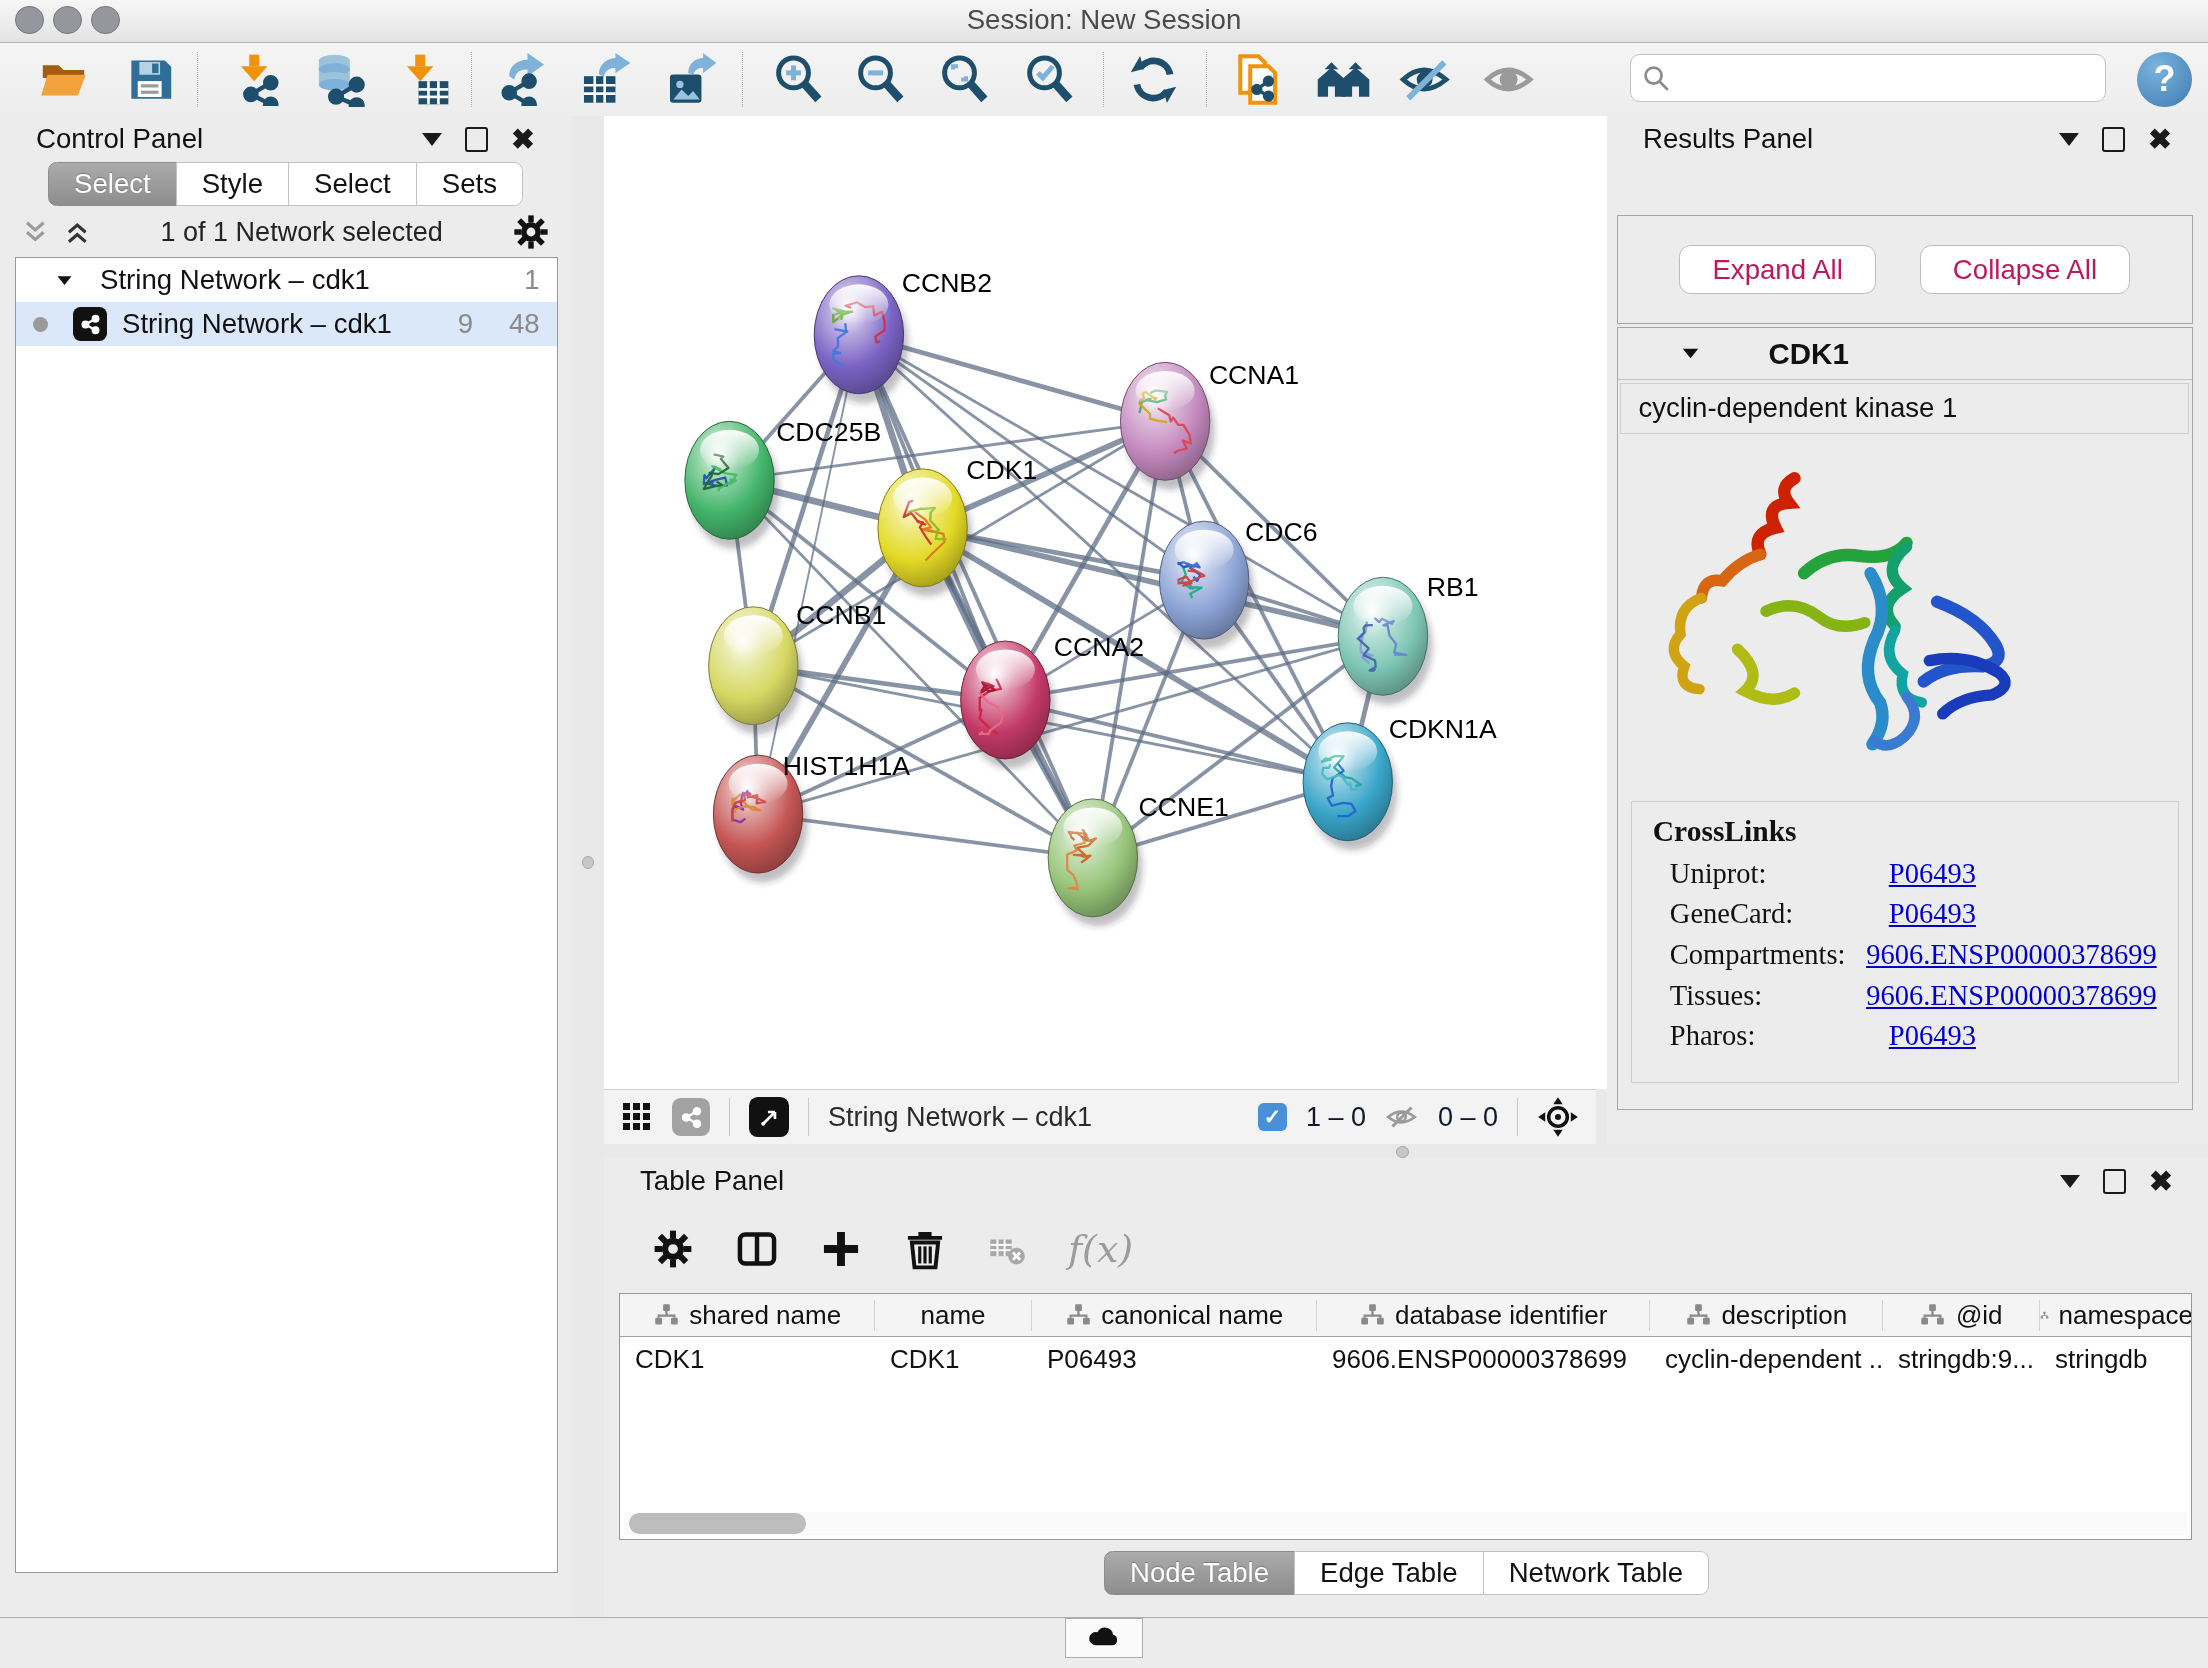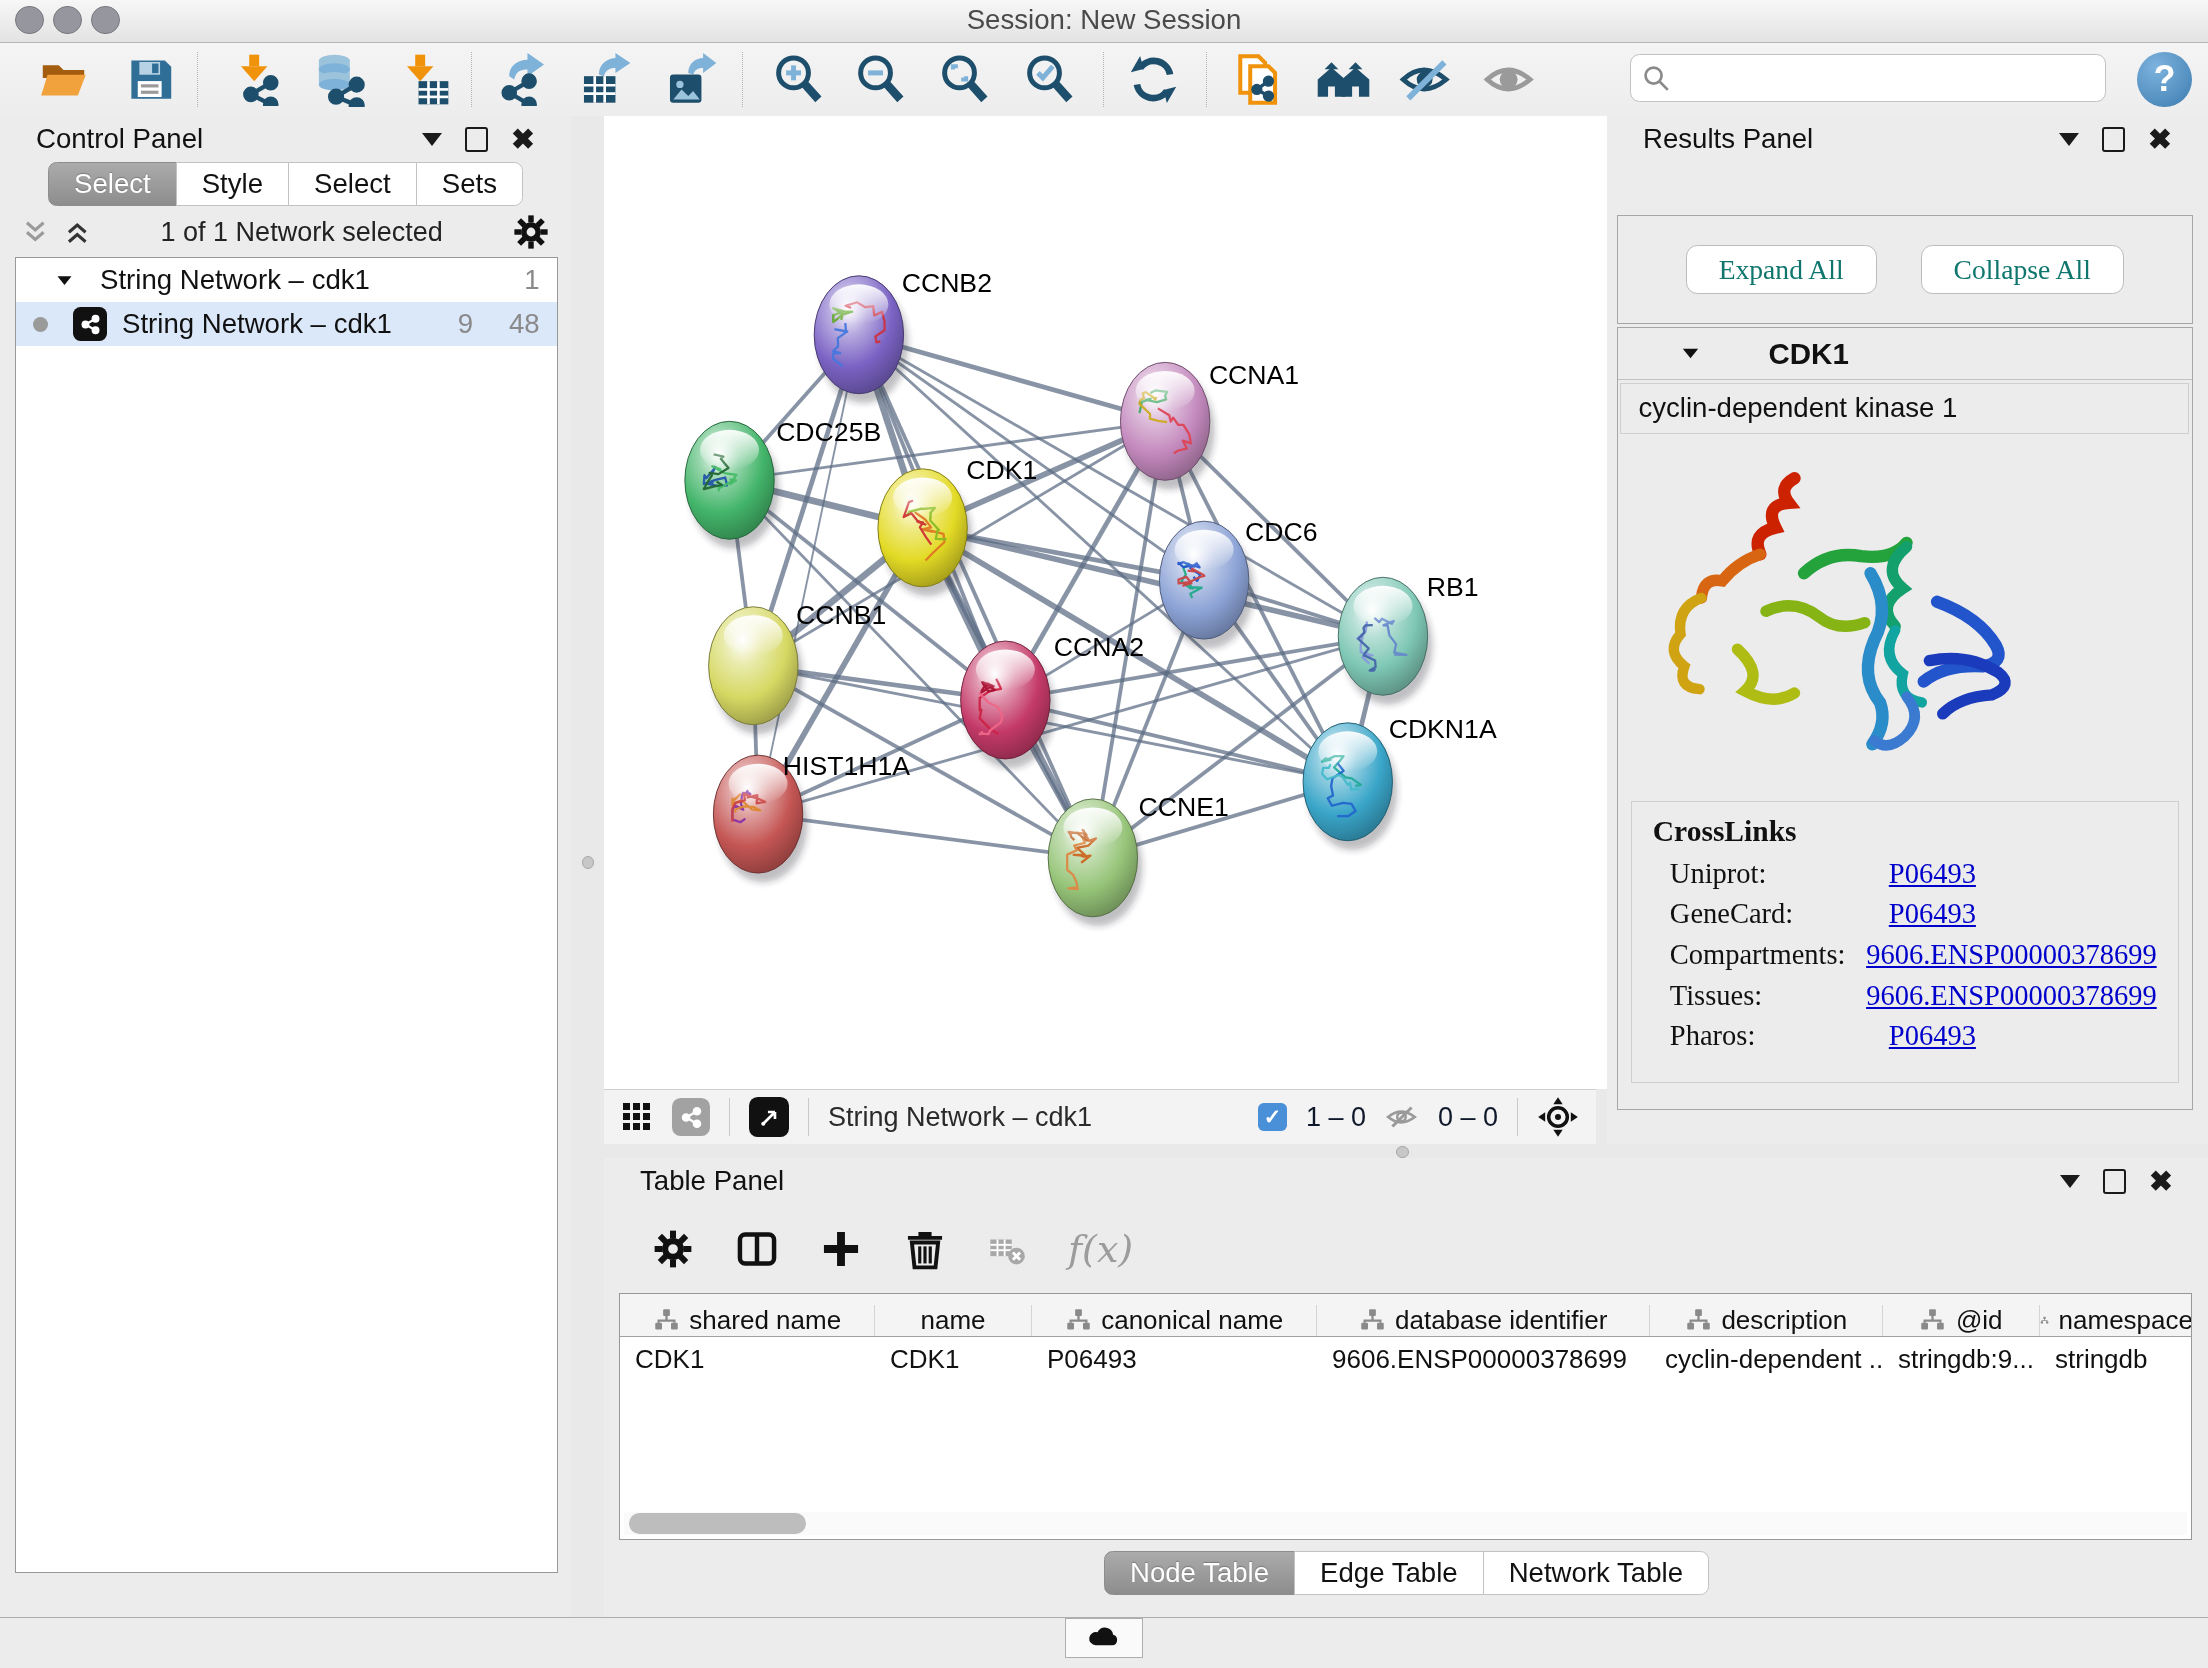--- a/index.html
+++ b/index.html
@@ -77,21 +77,21 @@
   .badge-num{color:#0f172a;}
   .cbx{width:28.5px;height:28.5px;border-radius:5.7px;background:#4a90d9;display:flex;
     align-items:center;justify-content:center;color:#fff;font-size:21px;font-weight:bold;}
 
   
   .results{position:absolute;left:1607px;top:116px;width:601px;height:1028px;background:#ececec;}
   .res-tab{position:absolute;left:0;right:0;top:46px;display:flex;justify-content:center;}
   .res-box{position:absolute;left:9.5px;right:15px;top:99px;height:107px;border:1.9px solid #a6a6a6;
     background:#ececec;display:flex;align-items:center;justify-content:center;gap:44px;}
   .rbtn{background:#fff;border:1.9px solid #bcbcbc;border-radius:11.4px;padding:7.6px 32px;
-    font-size:27.6px;color:#0f766e;white-space:nowrap;font-family:Liberation Serif, serif;}
+    font-size:27.6px;color:#be185d;white-space:nowrap;}
   .res-section{position:absolute;left:9.5px;right:15px;top:211px;bottom:34px;
     border:1.9px solid #a6a6a6;background:#ececec;overflow:hidden;}
   .sec-head{display:flex;align-items:center;height:51px;gap:67px;padding-left:61px;
     border-bottom:1px solid #c2c2c2;}
   .sec-head .gene{font-size:29.5px;font-weight:bold;color:#111;}
   .sec-desc{margin:2.9px;border:1px solid #cfcfcf;padding:8.6px 17px;font-size:27.6px;color:#111;}
   .protein{margin:25px 0 0 34px;}
   .crosslinks{margin:25px 13.3px 0 13.3px;border:1px solid #cfcfcf;padding:13.3px 21px 21px 21px;
     font-family:"Liberation Serif",serif;font-size:28.5px;color:#111;}
   .crosslinks .xl-head{font-weight:bold;font-size:29.5px;margin-bottom:9.5px;}
@@ -99,21 +99,21 @@
   .xl-row .lbl{width:219px;}
   .xl-row a{color:#0000cc;text-decoration:underline;}
 
   
   .table-panel{position:absolute;left:604px;top:1158px;width:1605px;height:458px;background:#ececec;}
   .tp-toolbar{display:flex;align-items:center;gap:42px;padding:11.4px 0 0 48px;height:67px;}
   .fx{font-family:"DejaVu Serif",serif;font-style:italic;font-size:38px;color:#9c9c9c;}
   .tp-table{position:absolute;left:15px;right:17px;top:135px;bottom:76px;background:#fff;
     border:1.9px solid #989898;overflow:hidden;}
   .tp-header{display:flex;height:42px;background:#f4f4f4;border-bottom:1.9px solid #a0a0a0;
-    align-items:flex-end;font-size:26px;color:#111;}
+    align-items:center;font-size:26px;color:#111;}
   .th{display:flex;align-items:center;justify-content:center;gap:9.5px;border-right:1px solid #d4d4d4;
     overflow:hidden;white-space:nowrap;box-sizing:border-box;flex:none;}
   .tp-row{display:flex;height:44px;align-items:center;font-size:26px;color:#111;}
   .td{padding-left:15px;overflow:hidden;white-space:nowrap;box-sizing:border-box;flex:none;}
   .tp-scrollbar{position:absolute;left:3.8px;right:3.8px;bottom:3.8px;height:23px;background:#fafafa;}
   .tp-thumb{position:absolute;left:5.7px;top:1px;width:177px;height:21px;border-radius:10.5px;background:#bdbdbd;}
   .tp-tabs{position:absolute;left:0;right:0;bottom:21px;display:flex;justify-content:center;}
 
   
   .statusbar{position:absolute;left:0;top:1617px;width:2208px;height:51px;background:#ececec;

